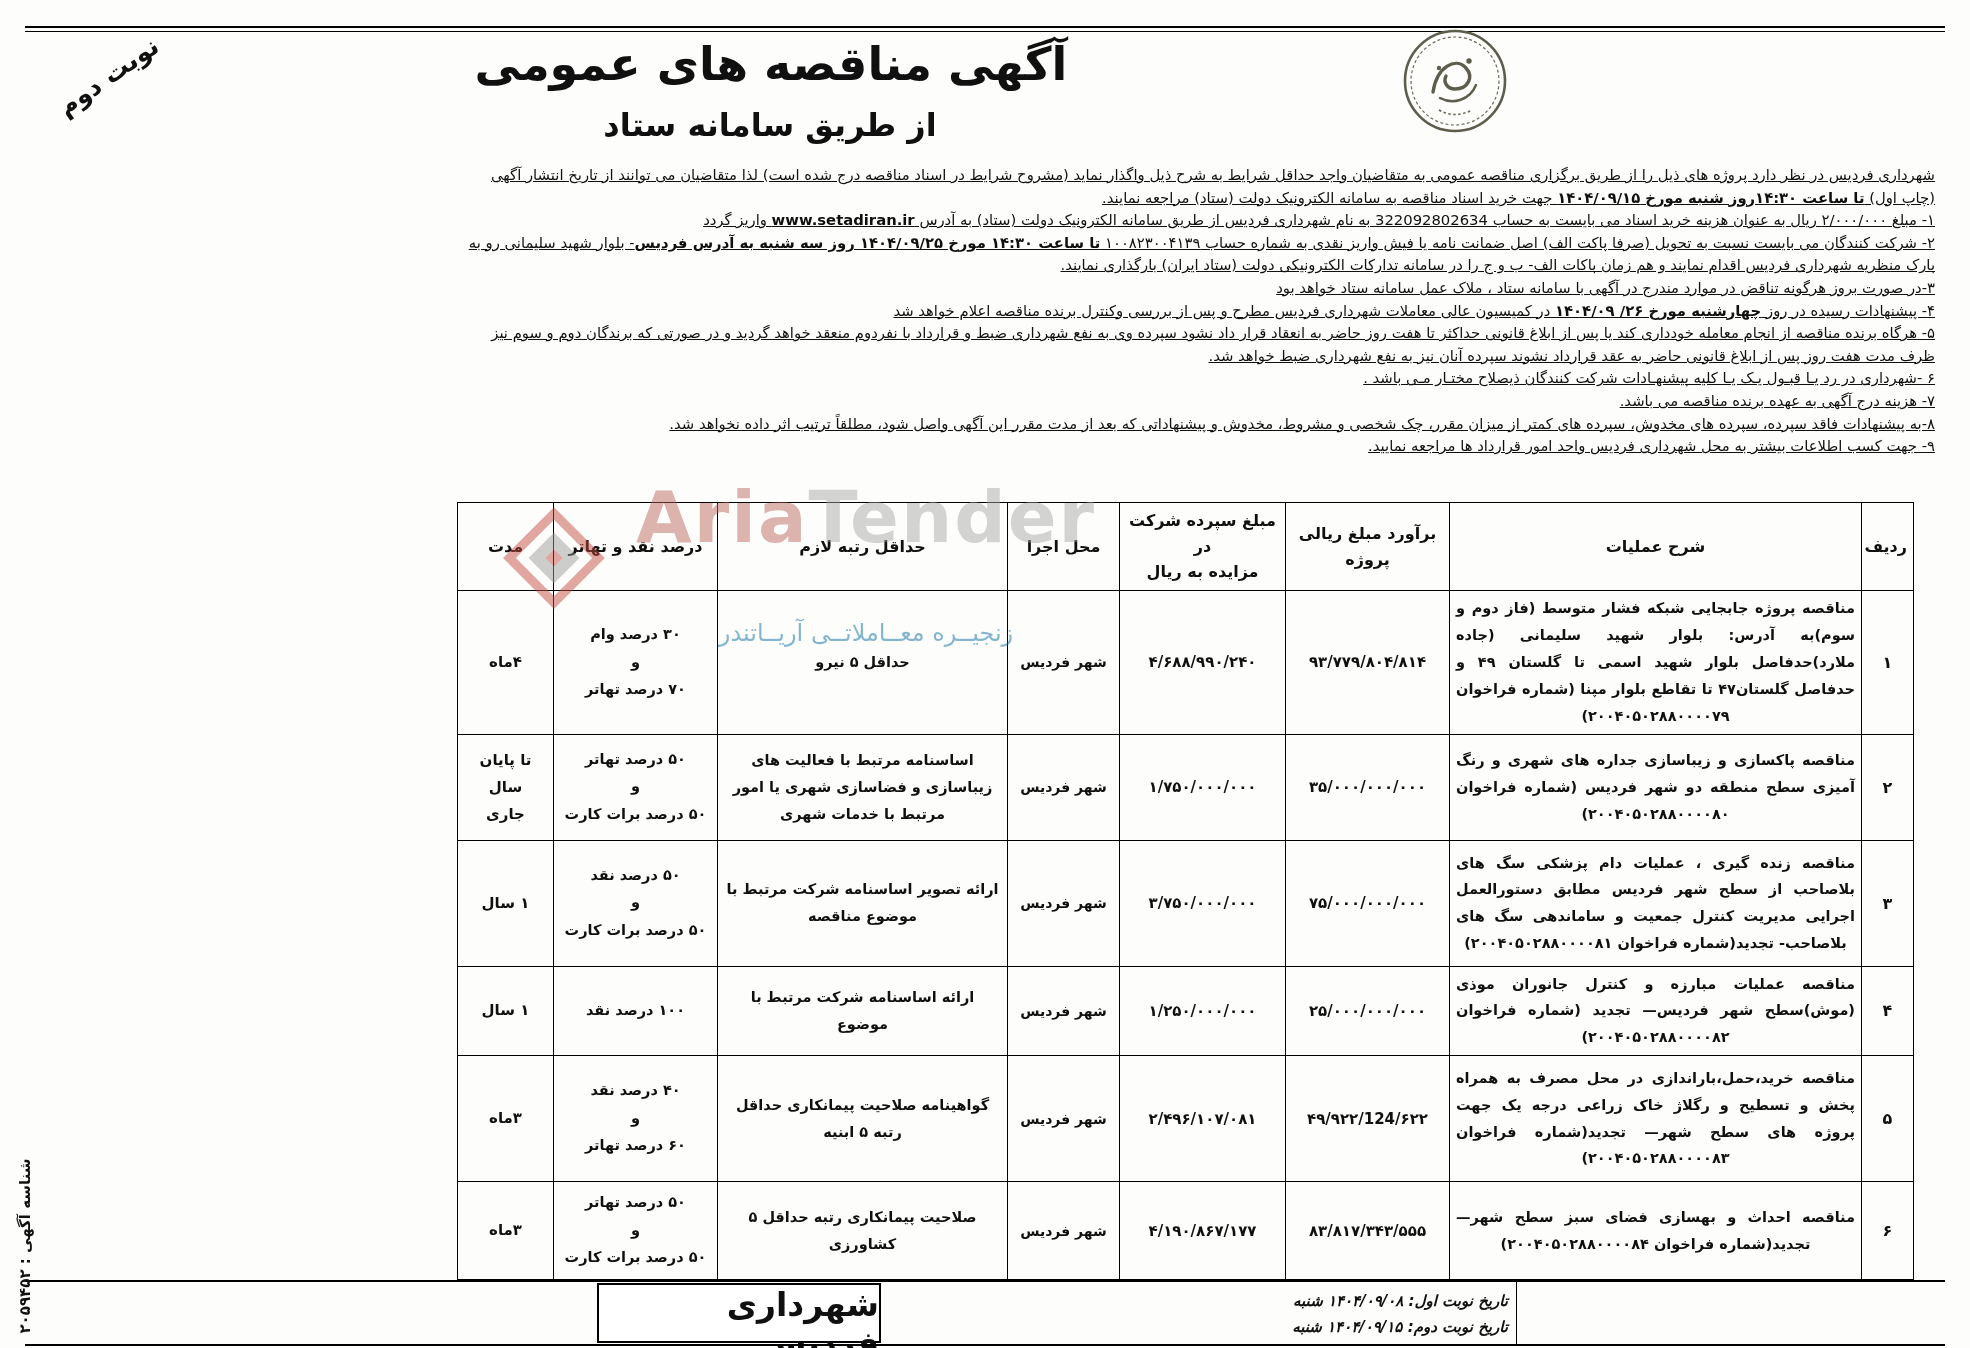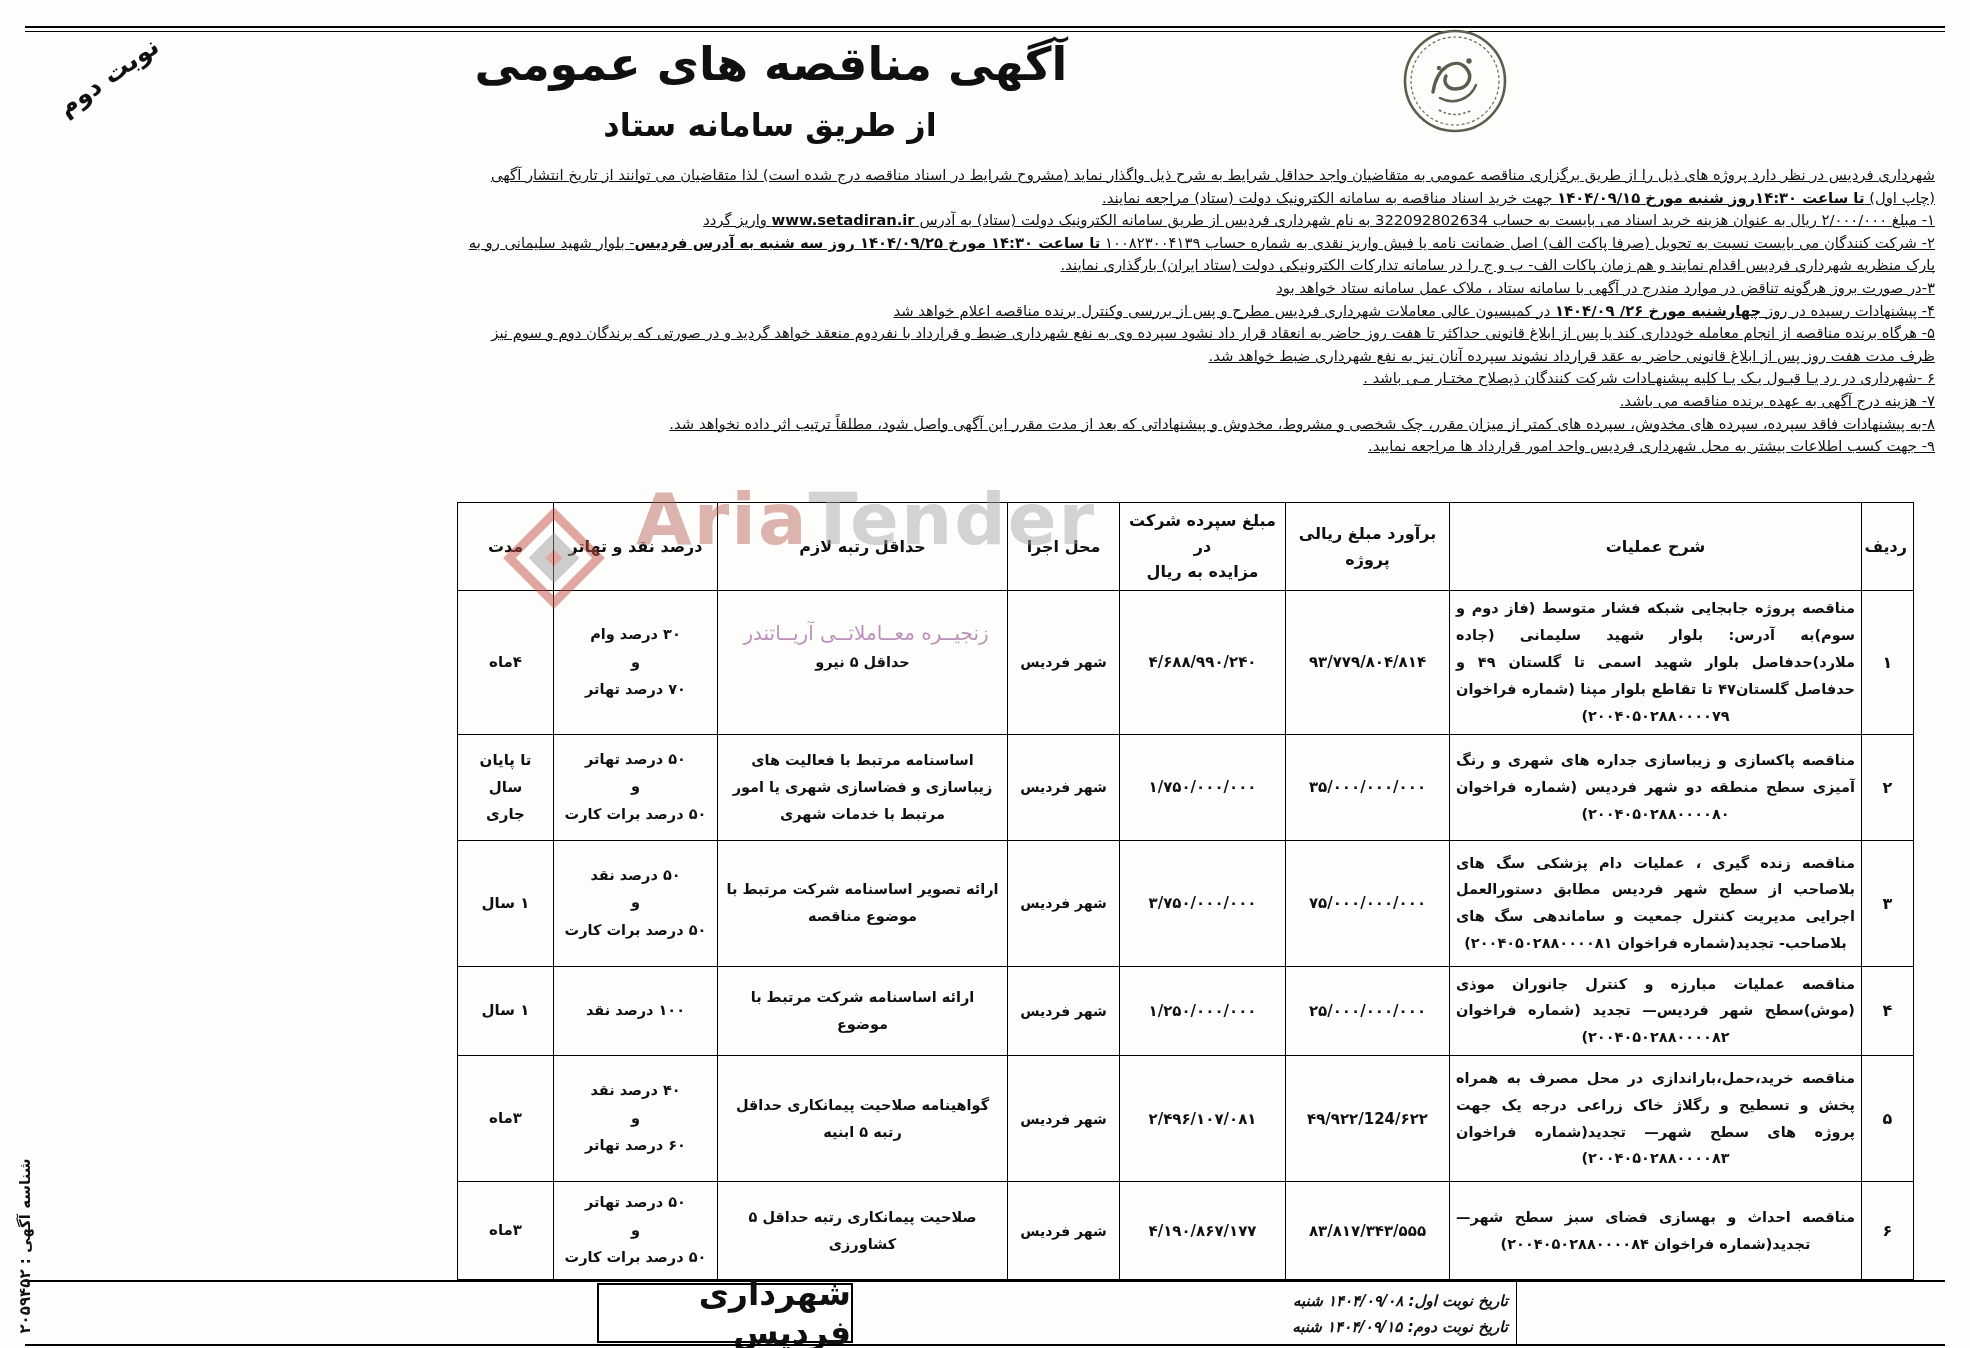--- a/index.html
+++ b/index.html
@@ -40,36 +40,36 @@
   .c-desc { text-align:justify; text-align-last:center; font-size:14.5px; line-height:1.85; padding:8px 16px; }
   .c-money{ text-align:center; font-size:15px;margin-top:8px; }
   .c-loc  { text-align:center; font-size:14px; }
   .c-rank { text-align:center; font-size:14.5px; line-height:1.85; padding:6px 14px; }
   .c-pay  { text-align:center; font-size:14.5px; white-space:pre-line; line-height:1.9; }
   .c-dur  { text-align:center; font-size:15px; white-space:pre-line; line-height:1.8; }
 
   
   .ad-id { position:absolute; left:16px; top:1342px; width:192px; transform:rotate(-90deg);
     transform-origin:0 0; font-size:15px; font-weight:bold; text-align:center; white-space:nowrap; }
-  .org-box { position:absolute; left:597px; top:1283px; width:256px; height:60px; border:2px solid #000;
-    display:flex; align-items:center; justify-content:center; font-size:33px; font-weight:bold; background:#fff; }
+  .org-box { position:absolute; left:597px; top:1283px; width:284px; height:60px; border:2px solid #000;
+    display:flex; align-items:flex-start; justify-content:center; font-size:33px; font-weight:bold; background:#fff; }
   .dates { position:absolute; left:1168px; top:1288px; width:340px; font-size:15px; font-weight:bold;
     line-height:26px; text-align:right;font-style:italic; }
 
   
   .watermark { position:absolute; left:498px; top:466px; width:610px; height:196px; opacity:.48;
     display:flex; align-items:center; gap:20px; direction:ltr; pointer-events:none; z-index:5; }
   .wm-icon { position:relative; width:118px; height:132px; flex:0 0 auto; }
   .wm-d1 { position:absolute; left:20px; top:24px; width:72px; height:72px; border:9px solid #c24a3c; transform:rotate(45deg); }
   .wm-d2 { position:absolute; left:38px; top:42px; width:36px; height:36px; background:#9b9b9b; transform:rotate(45deg); }
   .wm-d3 { position:absolute; left:50px; top:54px; width:12px; height:12px; background:#c24a3c; transform:rotate(45deg); }
   .wm-text { display:flex; flex-direction:column; align-items:center;gap:44px; }
   .wm-brand { font-size:72px; font-weight:bold; letter-spacing:2px; line-height:1; white-space:nowrap; }
   .wm-a { color:#b9635a; } .wm-t { color:#a6a6a6; }
-  .wm-tagline { margin-top:22px; direction:rtl; font-size:20px; color:#701a75; letter-spacing:9px; white-space:nowrap; }
+  .wm-tagline { margin-top:22px; direction:rtl; font-size:24px; color:#0369a1; letter-spacing:9px; white-space:nowrap; }
 </style>
 </head>
 <body>
 
 <div class="page">
 
   <div class="rule rule-top"></div>
 
   <div class="issue-label">نوبت دوم</div>
 

